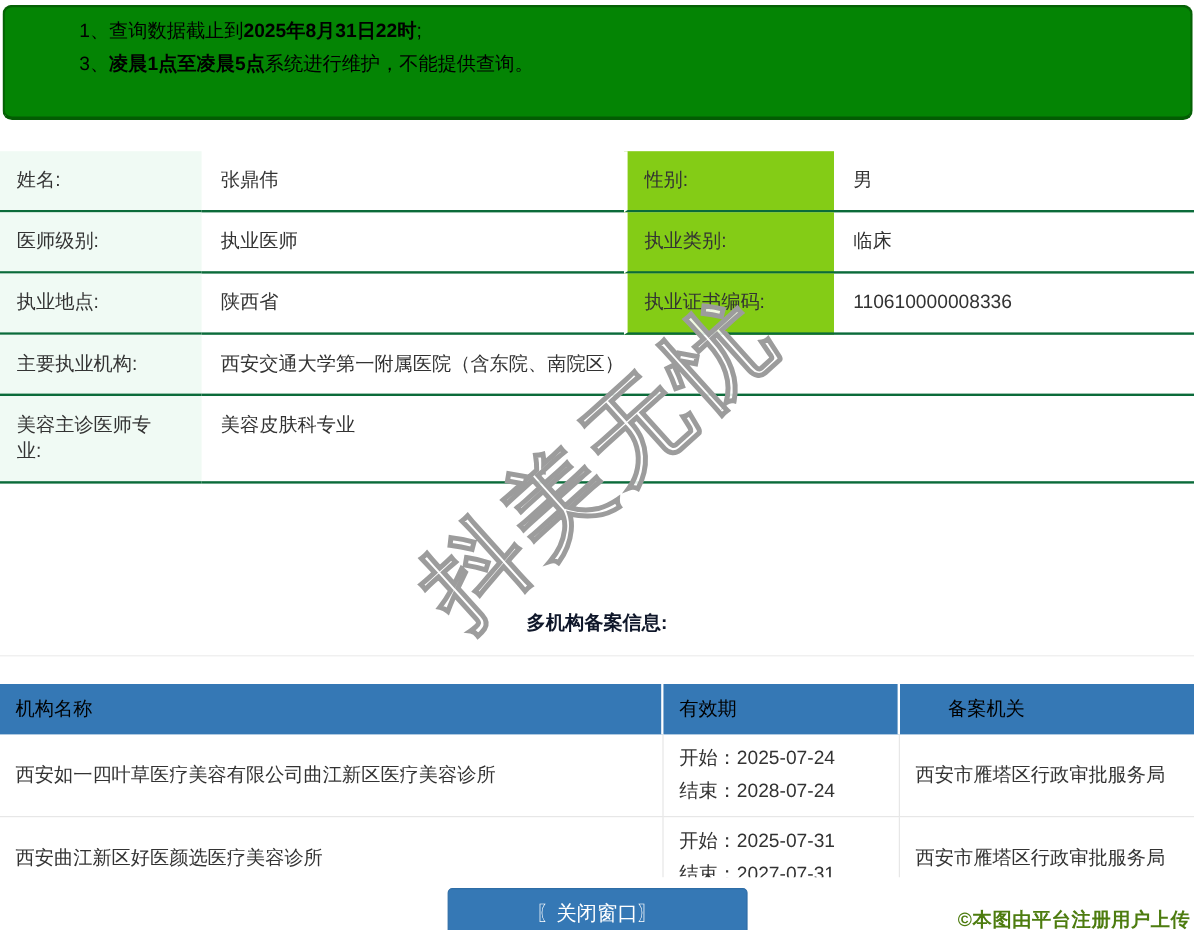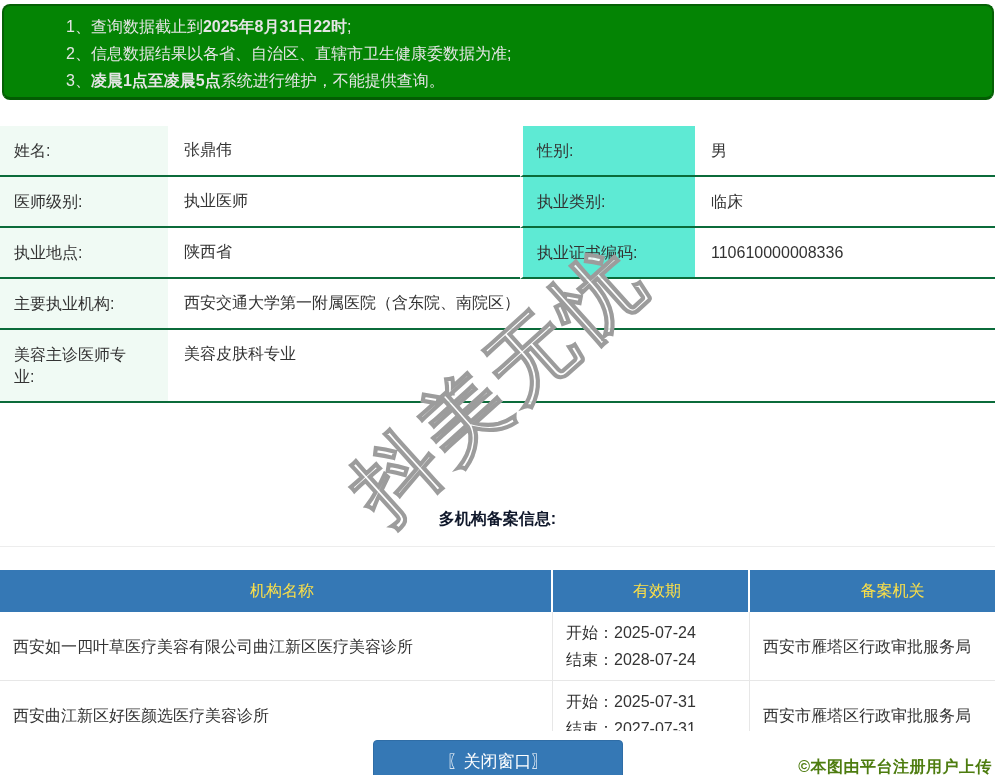--- a/index.html
+++ b/index.html
@@ -3,43 +3,43 @@
 <meta charset="utf-8">
 <style>
   * { margin:0; padding:0; box-sizing:border-box; }
   html,body { width:995px; height:775px; overflow:hidden; background:#fff;
     font-family:"Liberation Sans","DejaVu Sans",sans-serif; color:#333; }
   body { position:relative; }
 
   
   .banner { position:absolute; left:2px; top:4px; width:992px; height:96px;
     background:#048404; border:2px solid #056105; border-bottom:3px solid #035c03;
-    border-radius:8px; color:#e5e5e5; font-size:16px; padding:7px 0 0 62px; }
+    border-radius:8px; color:#000000; font-size:16px; padding:7px 0 0 62px; }
   .banner .line { line-height:27px; white-space:nowrap; }
   .banner b { font-weight:bold; }
 
   
   .info-table { position:absolute; left:0; top:126px; width:995px;
     border-collapse:separate; border-spacing:0; font-size:16px; }
   .info-table td { border-bottom:2px solid #0b6b3a; vertical-align:top;
     padding:14px 10px 13px 14px; line-height:22px; }
   .info-table td.lbl  { background:#f0faf4; width:168px; padding-right:24px; word-break:break-all; }
   .info-table td.val  { width:352px; padding-left:16px;font-family:Liberation Mono, monospace; }
-  .info-table td.lbl2 { background:#5eead4; width:175px; border-left:3px solid #fff; }
+  .info-table td.lbl2 { background:#84cc16; width:175px; border-left:3px solid #fff; }
   .info-table td.val2 { padding-left:16px; }
 
   
   .section-title { position:absolute; left:0; top:509px; width:995px;
     text-align:center; font-size:16px; font-weight:bold; color:#0f172a; }
   .divider { position:absolute; left:0; top:546px; width:995px; height:0;
     border-top:1px solid #ededed; }
 
   .records-clip { position:absolute; left:0; top:570px; width:995px; height:161px; overflow:hidden; }
   .rec-table { width:995px; border-collapse:separate; border-spacing:0; font-size:16px; }
-  .rec-table th { background:#3578b5; color:#fde047; font-weight:normal; text-align:center;
+  .rec-table th { background:#3578b5; color:#000000; font-weight:normal; text-align:left;
     height:42px; padding:0 0 0 13px; border-right:2px solid #fff; vertical-align:middle;margin-top:16px; }
   .rec-table th:last-child { border-right:none;padding-left:40px; }
   .rec-table col.c1 { width:553px; } .rec-table col.c2 { width:197px; } .rec-table col.c3 { width:245px; }
   .rec-table td { height:68px; vertical-align:middle; padding:7px 8px 7px 13px;
     border-bottom:1px solid #e7e7e7; border-right:1px solid #e7e7e7; line-height:27px; }
   .rec-table td:last-child { border-right:none; }
   .validity div { line-height:27px; }
 
   
   .close-btn { position:absolute; top:740px; left:50%; transform:translateX(-50%);
@@ -54,21 +54,20 @@
     z-index:6; pointer-events:none; }
   .footer-mark { position:absolute; right:3px; top:757px; font-size:16px; font-weight:bold;
     color:#4d7c0f; z-index:7; letter-spacing:0.5px;
     text-shadow:-1px -1px 0 #fff, 1px -1px 0 #fff, -1px 1px 0 #fff, 1px 1px 0 #fff; }
 </style>
 </head>
 <body>
 
 <div class="banner">
   <div class="line"><span>1、</span><span>查询数据截止到</span><b>2025年8月31日22时</b><span>;</span></div>
-  <div class="line"><span>2、</span><span>信息数据结果以各省、自治区、直辖市卫生健康委数据为准;</span><b></b><span></span></div>
   <div class="line"><span>3、</span><span></span><b>凌晨1点至凌晨5点</b><span>系统进行维护，不能提供查询。</span></div>
 </div>
 
 <table class="info-table">
   <tbody>
     <tr>
       <td class="lbl">姓名:</td>
       <td class="val">张鼎伟</td>
       <td class="lbl2">性别:</td>
       <td class="val2">男</td>

